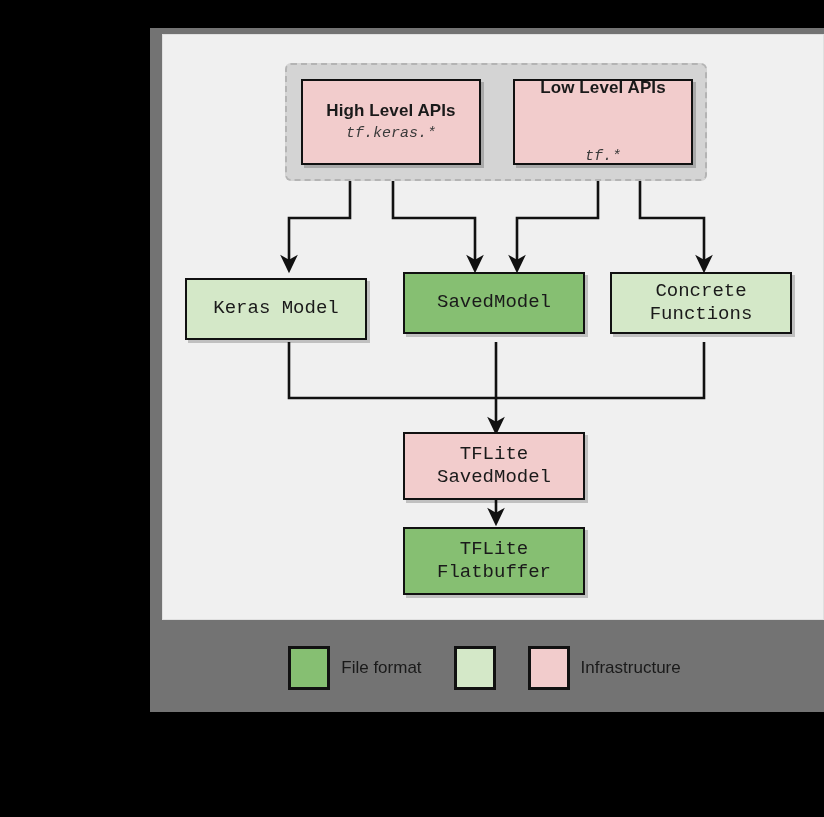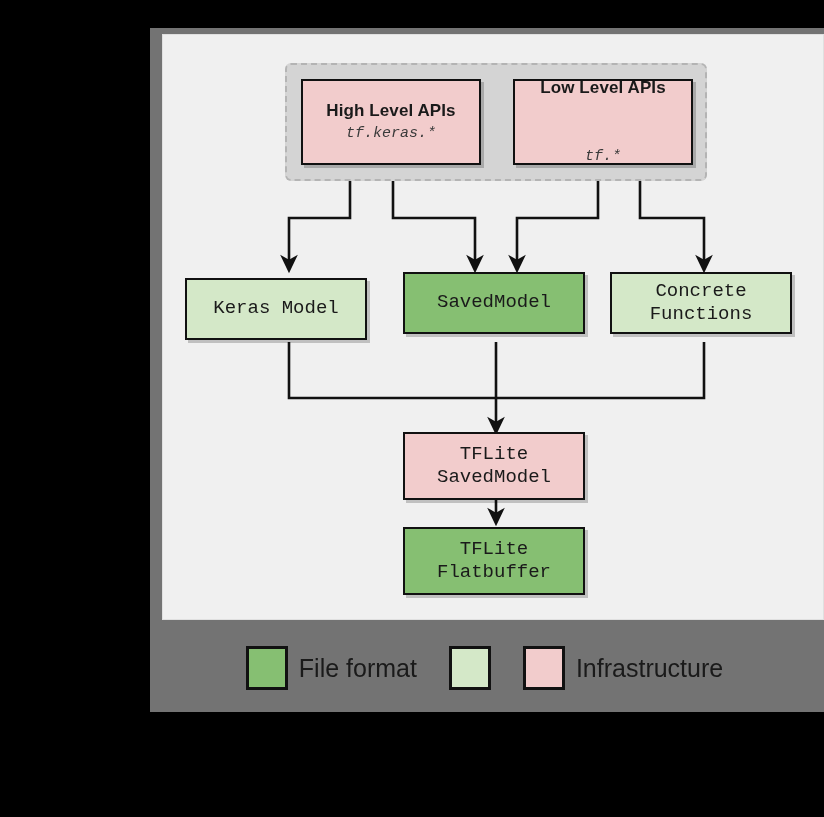--- a/index.html
+++ b/index.html
@@ -129,21 +129,21 @@
   .swatch {
     width: 42px;
     height: 44px;
     border: 3.5px solid #111111;
     box-sizing: border-box;
     flex: none;
   }
 
   .legend-label {
     font-family: "Liberation Sans", sans-serif;
-    font-size: 25px;
+    font-size: 17px;
     color: #1a1a1a;
     white-space: nowrap;
   }
 </style>
 </head>
 <body>
 
 <div id="root">
 
   <div class="card">

